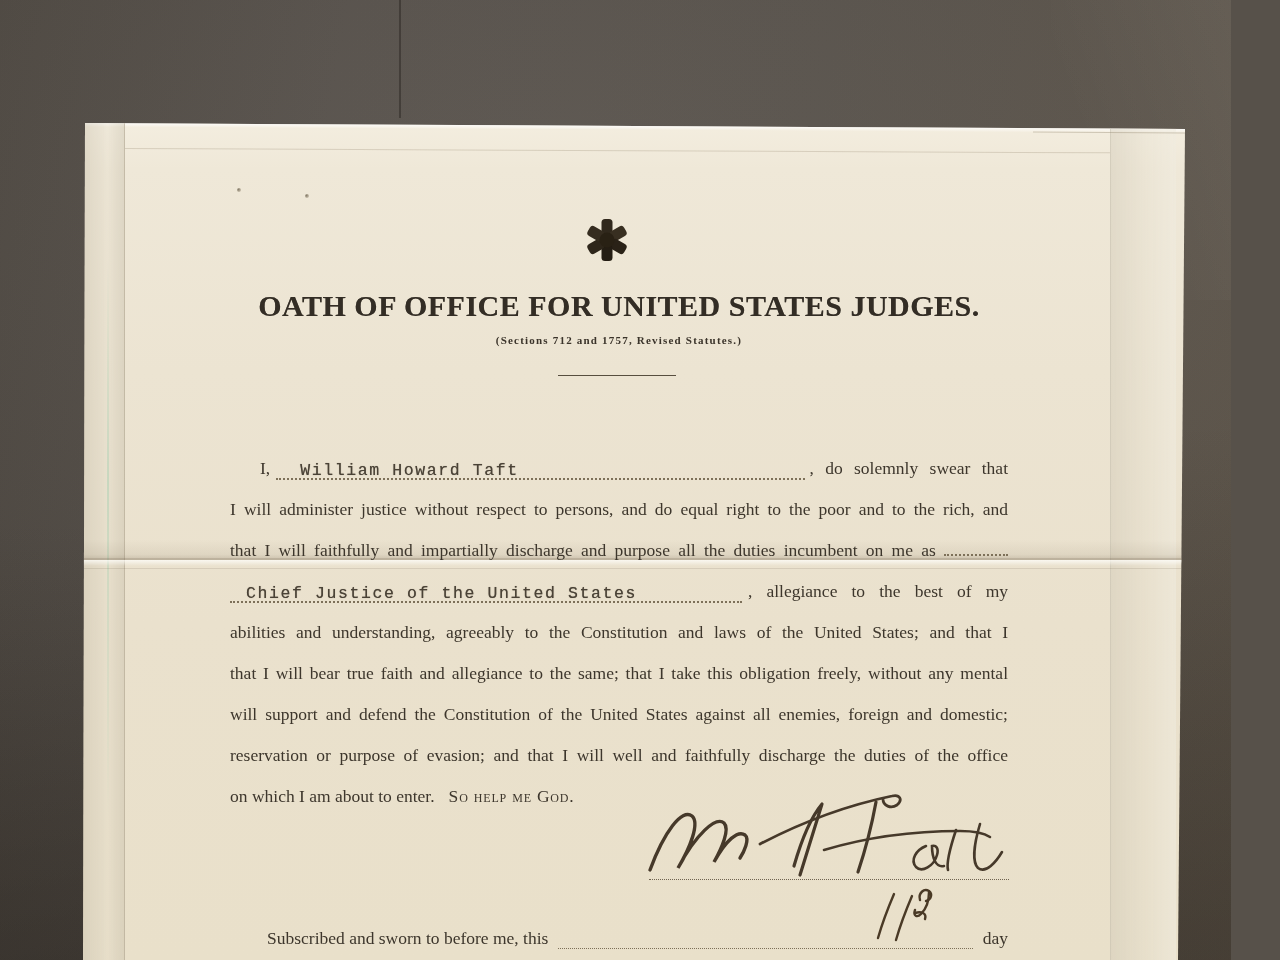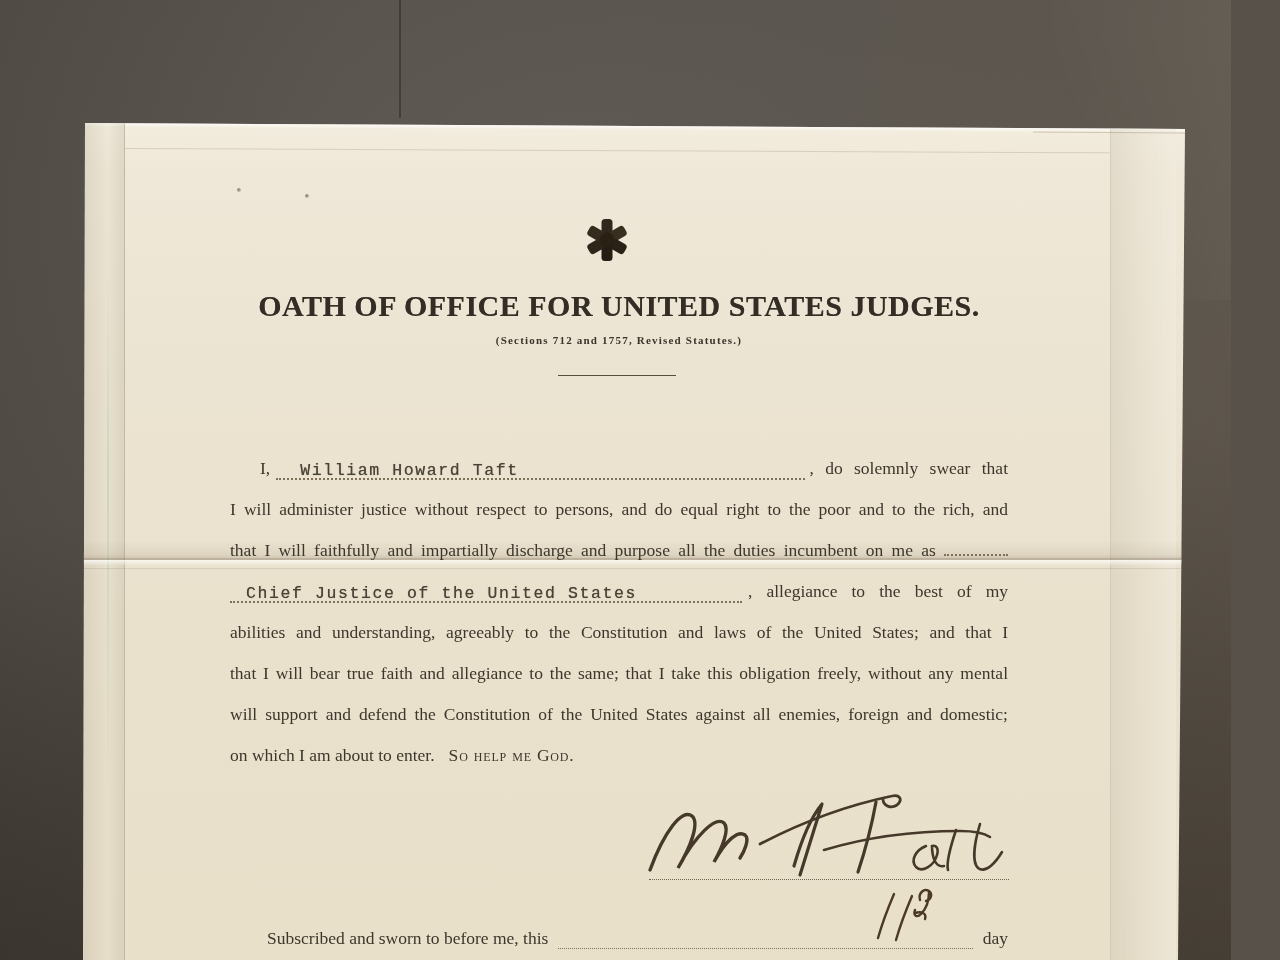--- a/index.html
+++ b/index.html
@@ -152,20 +152,21 @@
       </div>
       <div class="oath-line just">I will administer justice without respect to persons, and do equal right to the poor and to the rich, and</div>
       <div class="oath-line just"><span>that I will faithfully and impartially discharge and purpose all the duties incumbent on me as</span> <span class="leader-short"></span></div>
       <div class="flexline">
         <span class="office-box"><span class="typed">Chief Justice of the United States</span></span>
         <span class="l4-suffix">, allegiance to the best of my</span>
       </div>
       <div class="oath-line just">abilities and understanding, agreeably to the Constitution and laws of the United States;  and that I</div>
       <div class="oath-line just">that I will bear true faith and allegiance to the same;  that I take this obligation freely, without any mental</div>
       <div class="oath-line just">will support and defend the Constitution of the United States against all enemies, foreign and domestic;</div>
+      <div class="oath-line just">reservation or purpose of evasion;  and that I will well and faithfully discharge the duties of the office</div>
       <div class="oath-line"><span>on which I am about to enter.</span><span class="gap3"></span><span class="smallcaps">So help me God.</span></div>
     </div>
 
     <svg class="signature-svg" width="368" height="95" viewBox="0 0 368 95">
       <g fill="none" stroke="#46392a" stroke-width="3" stroke-linecap="round">
         <path d="M8,80 C22,42 40,18 50,26 C58,33 48,58 36,78 C54,44 74,26 82,33 C88,39 80,58 72,72 C84,50 96,40 103,45 C108,49 102,62 98,68" stroke-width="3.4"></path>
         <path d="M152,76 C160,48 170,26 180,14 C172,40 164,66 158,85" stroke-width="3.2"></path>
         <path d="M118,54 C168,28 216,13 250,6 C258,4 261,10 255,15 C249,19 241,16 241,9" stroke-width="2.8"></path>
         <path d="M234,12 C230,34 224,58 216,82" stroke-width="3.2"></path>
         <path d="M182,60 C222,48 266,41 318,41 C332,41 342,43 348,47" stroke-width="2.6"></path>

